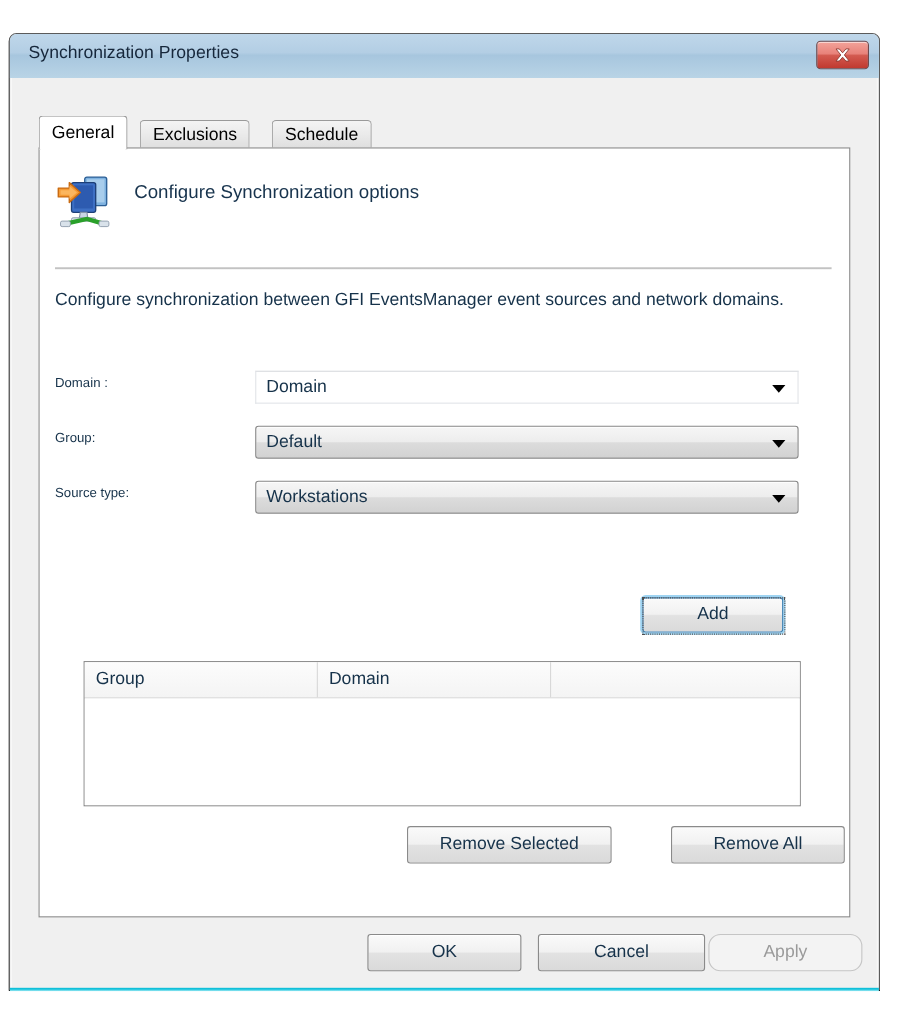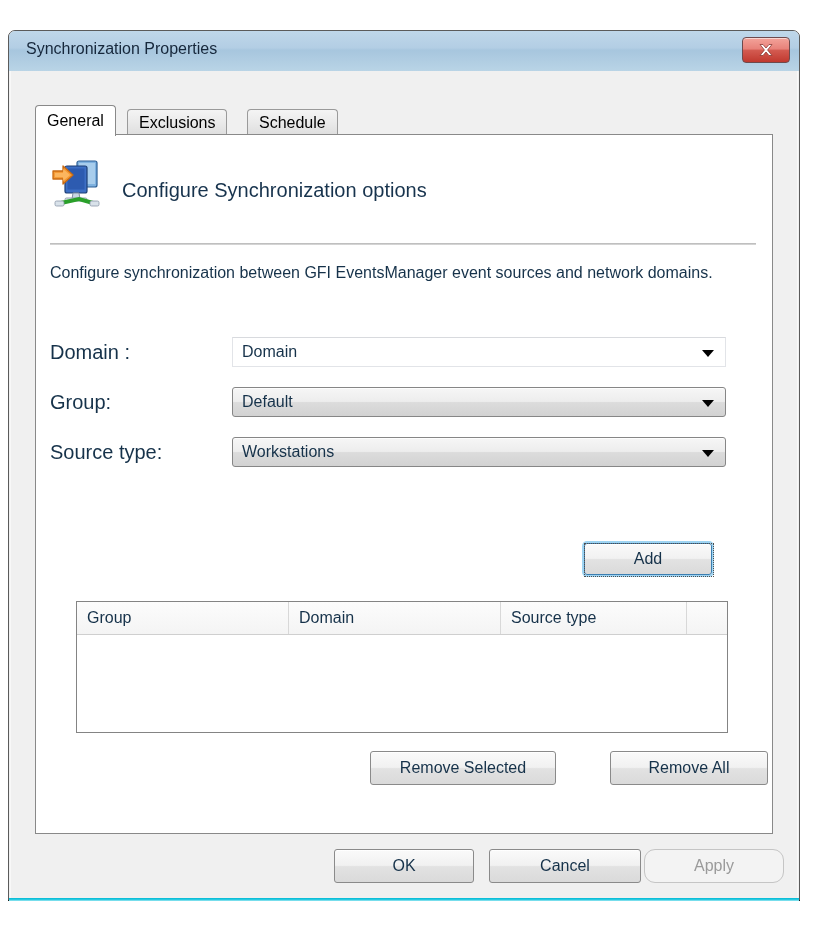--- a/index.html
+++ b/index.html
@@ -126,35 +126,35 @@
     width: 738px;
     height: 700px;
     background: #ffffff;
     border: 1px solid #898989;
     box-sizing: border-box;
   }
 
   
   .hdr-icon { position: absolute; left: 13px; top: 22px; width: 56px; height: 52px; }
   .hdr-caption {
-    position: absolute; left: 86px; top: 44px;
-    font-size: 20px; color: #17334d; white-space: nowrap;
+    position: absolute; left: 86px; top: 30px;
+    font-size: 17px; color: #17334d; white-space: nowrap;
   }
   .rule {
     position: absolute; left: 14px; top: 108px; width: 706px; height: 2px;
     background: linear-gradient(to bottom,#bfbfbf 0%, #bfbfbf 50%, #e8e8e8 100%);
   }
   .desc {
     position: absolute; left: 14px; top: 126px; width: 690px;
     font-size: 16px; color: #16324a; line-height: 23px;
   }
 
   
   .frow { position: absolute; left: 14px; width: 706px; height: 30px; }
-  .flabel { position: absolute; left: 0; top: 4px; font-size: 20px; color: #16324a; white-space: nowrap; }
+  .flabel { position: absolute; left: 0; top: 4px; font-size: 12px; color: #16324a; white-space: nowrap; }
 
   .combo {
     position: absolute; left: 182px; width: 494px; height: 30px;
     box-sizing: border-box; cursor: default;
   }
   
   .combo.editable {
     background: #ffffff;
     border: 1px solid #e2e4e8;
     border-top-color: #d8dade;
@@ -296,21 +296,20 @@
       </div>
     </div>
 
     <div class="btn focused" style="left:548px; top:408px; width:128px; height:32px; line-height:30px;">Add</div>
     <div class="focus-ring" style="left:548px; top:408px; width:128px; height:32px;"></div>
 
     <div class="table">
       <div class="thead">
         <div class="th" style="left:0;   width:212px;">Group</div>
         <div class="th" style="left:212px; width:212px;">Domain</div>
-        <div class="th" style="left:424px; width:186px;">Source type</div>
         <div class="th" style="left:610px; width:40px; border-right:none;"></div>
       </div>
       <div class="tbody"></div>
     </div>
 
     <div class="btn" style="left:334px; top:616px; width:186px; height:34px; line-height:32px;">Remove Selected</div>
     <div class="btn" style="left:534px; top:616px; width:158px; height:34px; line-height:32px;margin-left:40px;">Remove All</div>
   </div>
 
   <div class="footer">

